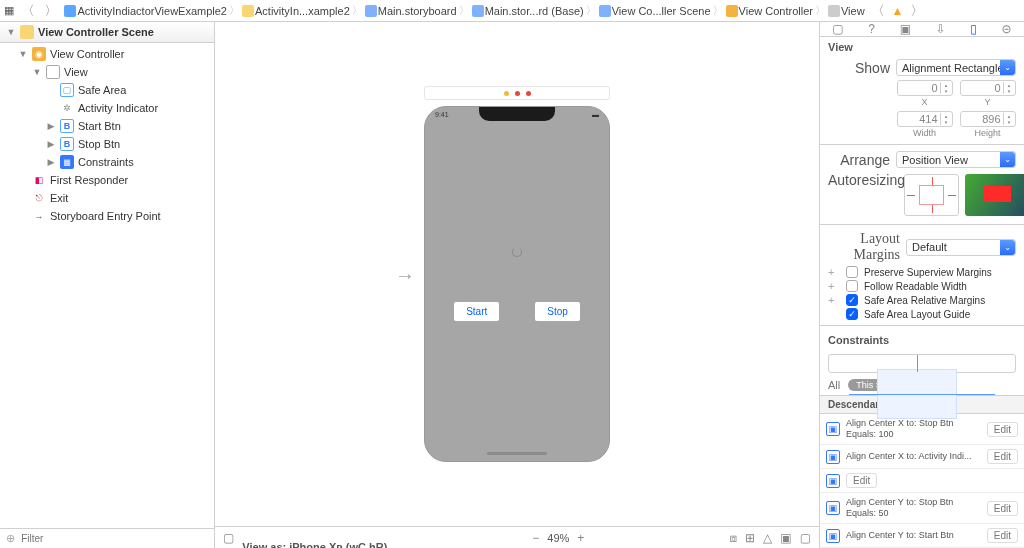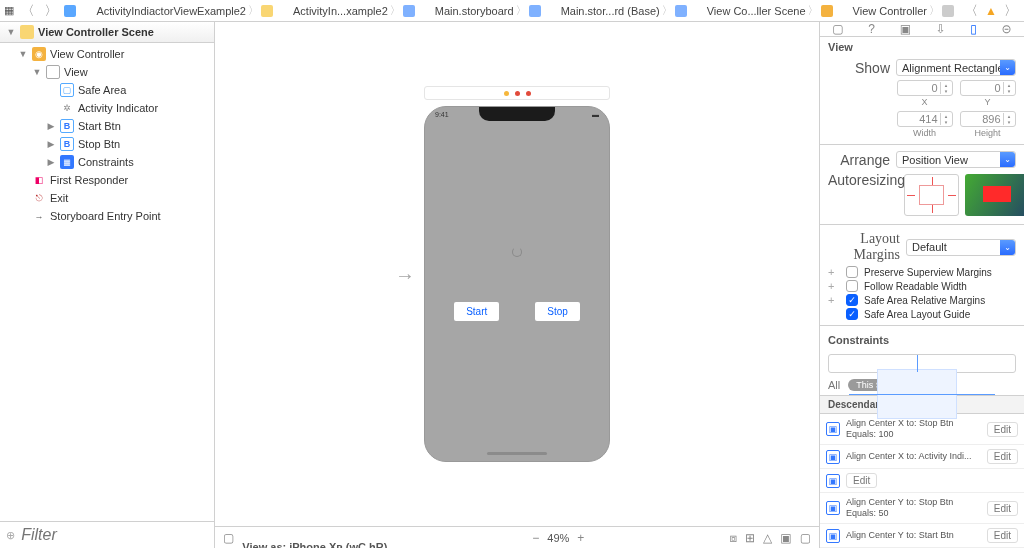--- a/index.html
+++ b/index.html
@@ -12,21 +12,21 @@
     --crumb:#6c6c6c;
     --row-hover:#e8e8e8;
     --gray-text:#7f7f7f;
   }
   *{box-sizing:border-box;font-family:-apple-system,Helvetica,Arial,sans-serif;}
   body{margin:0;width:1024px;height:548px;background:#fff;display:flex;flex-direction:column;font-size:11px;color:#333;}
   .crumb-row{height:22px;display:flex;align-items:center;border-bottom:1px solid var(--border);padding:0 4px;gap:4px;flex-shrink:0;}
   .crumb-row .grid-ic{font-size:11px;color:#555;}
   .nav-arrow{color:#888;font-size:13px;cursor:pointer;padding:0 3px;}
   .crumbs{display:flex;align-items:center;overflow:hidden;gap:2px;}
-  .crumb{display:flex;align-items:center;gap:20px;white-space:nowrap;color:#444;}
+  .crumb{display:flex;align-items:center;gap:1px;white-space:nowrap;color:#444;}
   .crumb .ci{width:12px;height:12px;border-radius:2px;display:inline-flex;align-items:center;justify-content:center;font-size:8px;}
   .sep{color:#bbb;}
   .warn{color:#f5a623;font-size:12px;}
   .main{flex:1;display:flex;min-height:0;}
   
   .outline{width:215px;border-right:1px solid var(--border);display:flex;flex-direction:column;}
   .outline-head{background:linear-gradient(#fff,#f0f0f0);border-bottom:1px solid var(--border);padding:3px 6px;font-weight:600;display:flex;align-items:center;gap:4px;}
   .tree{flex:1;overflow:auto;padding:2px 0;}
   .tree-row{display:flex;align-items:center;gap:4px;padding:2px 2px 2px 0;}
   .tw{width:10px;text-align:center;color:#888;font-size:9px;}
@@ -35,21 +35,21 @@
   .ic.vc{background:#f4b23f;color:#fff;}
   .ic.view{border:1px solid #aaa;background:#fff;}
   .ic.safe{border:1px solid #55aaff;background:#fff;color:#55aaff;}
   .ic.act{color:#888;}
   .ic.btn{border:1px solid #55aaff;color:#3378ff;font-weight:700;}
   .ic.cons{background:#3378ff;color:#fff;font-size:8px;}
   .ic.first{color:#e06;}
   .ic.exit{color:#b33;}
   .ic.entry{color:#555;}
   .filter{border-top:1px solid var(--border);display:flex;align-items:center;padding:3px 6px;gap:4px;color:#aaa;}
-  .filter input{border:none;outline:none;flex:1;font-size:16px;background:transparent;font-style:italic;}
+  .filter input{border:none;outline:none;flex:1;font-size:10px;background:transparent;}
   
   .canvas{flex:1;background:#fff;display:flex;flex-direction:column;position:relative;}
   .canvas-body{flex:1;background:#fff;display:flex;align-items:center;justify-content:center;position:relative;overflow:hidden;}
   .scene-arrow{position:absolute;left:180px;top:240px;color:#a5a5a5;font-size:20px;}
   .device-wrap{display:flex;flex-direction:column;align-items:center;}
   .wbar{width:186px;height:14px;background:#fff;border:1px solid #e5e5e5;border-radius:3px;margin-bottom:6px;display:flex;align-items:center;justify-content:center;gap:6px;}
   .wdot{width:5px;height:5px;border-radius:50%;}
   .device{width:186px;height:356px;border-radius:22px;background:#a6a6a6;position:relative;border:1px solid #999;}
   .notch{position:absolute;top:0;left:50%;transform:translateX(-50%);width:76px;height:14px;background:#1b1b1b;border-radius:0 0 10px 10px;}
   .statusbar{position:absolute;top:4px;left:10px;right:10px;display:flex;justify-content:space-between;font-size:7px;color:#333;}

